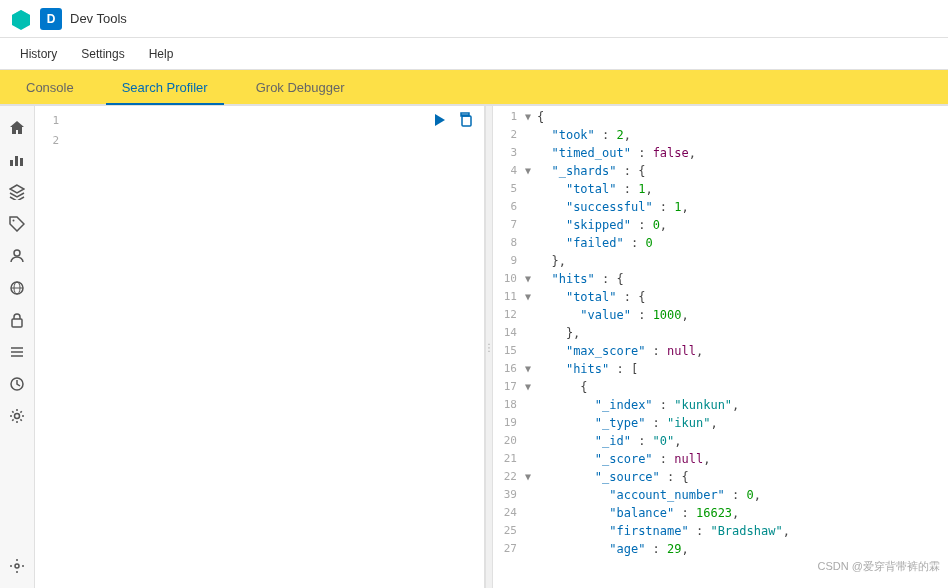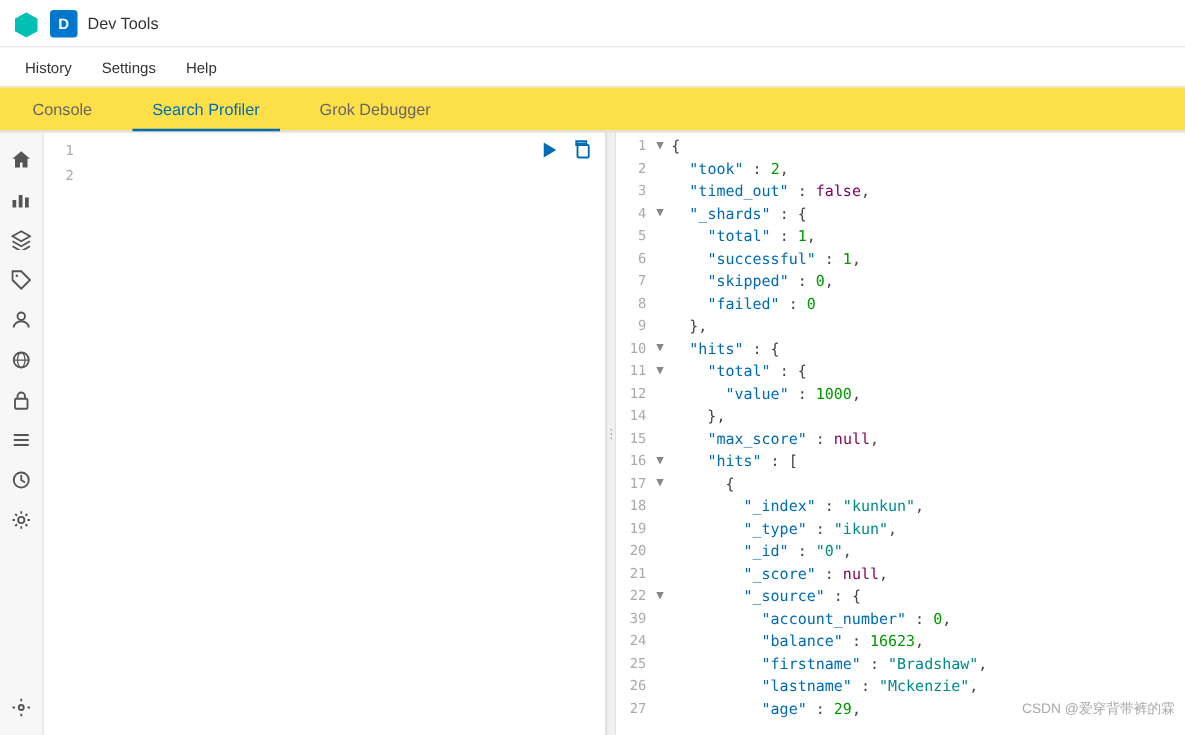--- a/index.html
+++ b/index.html
@@ -349,25 +349,20 @@
         <span class="out-line-num">24</span>
         <span class="out-expand"></span>
         <span class="out-content">          <span class="json-key">"balance"</span> : <span class="json-num">16623</span>,</span>
       </div>
       <div class="output-line">
         <span class="out-line-num">25</span>
         <span class="out-expand"></span>
         <span class="out-content">          <span class="json-key">"firstname"</span> : <span class="json-str">"Bradshaw"</span>,</span>
       </div>
       <div class="output-line">
-        <span class="out-line-num">26</span>
-        <span class="out-expand"></span>
-        <span class="out-content">          <span class="json-key">"lastname"</span> : <span class="json-str">"Mckenzie"</span>,</span>
-      </div>
-      <div class="output-line">
         <span class="out-line-num">27</span>
         <span class="out-expand"></span>
         <span class="out-content">          <span class="json-key">"age"</span> : <span class="json-num">29</span>,</span>
       </div>
     </div>
 
 </div>
 
 <div class="watermark">CSDN @爱穿背带裤的霖</div>
 

